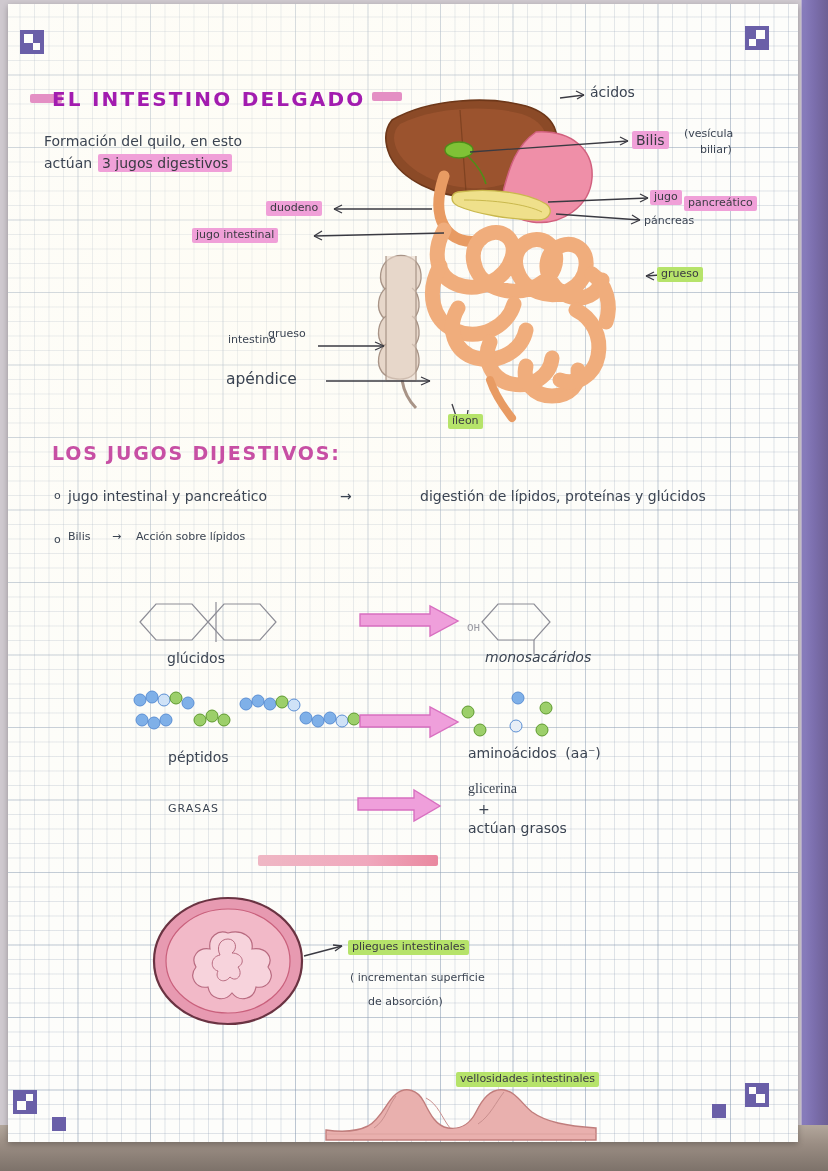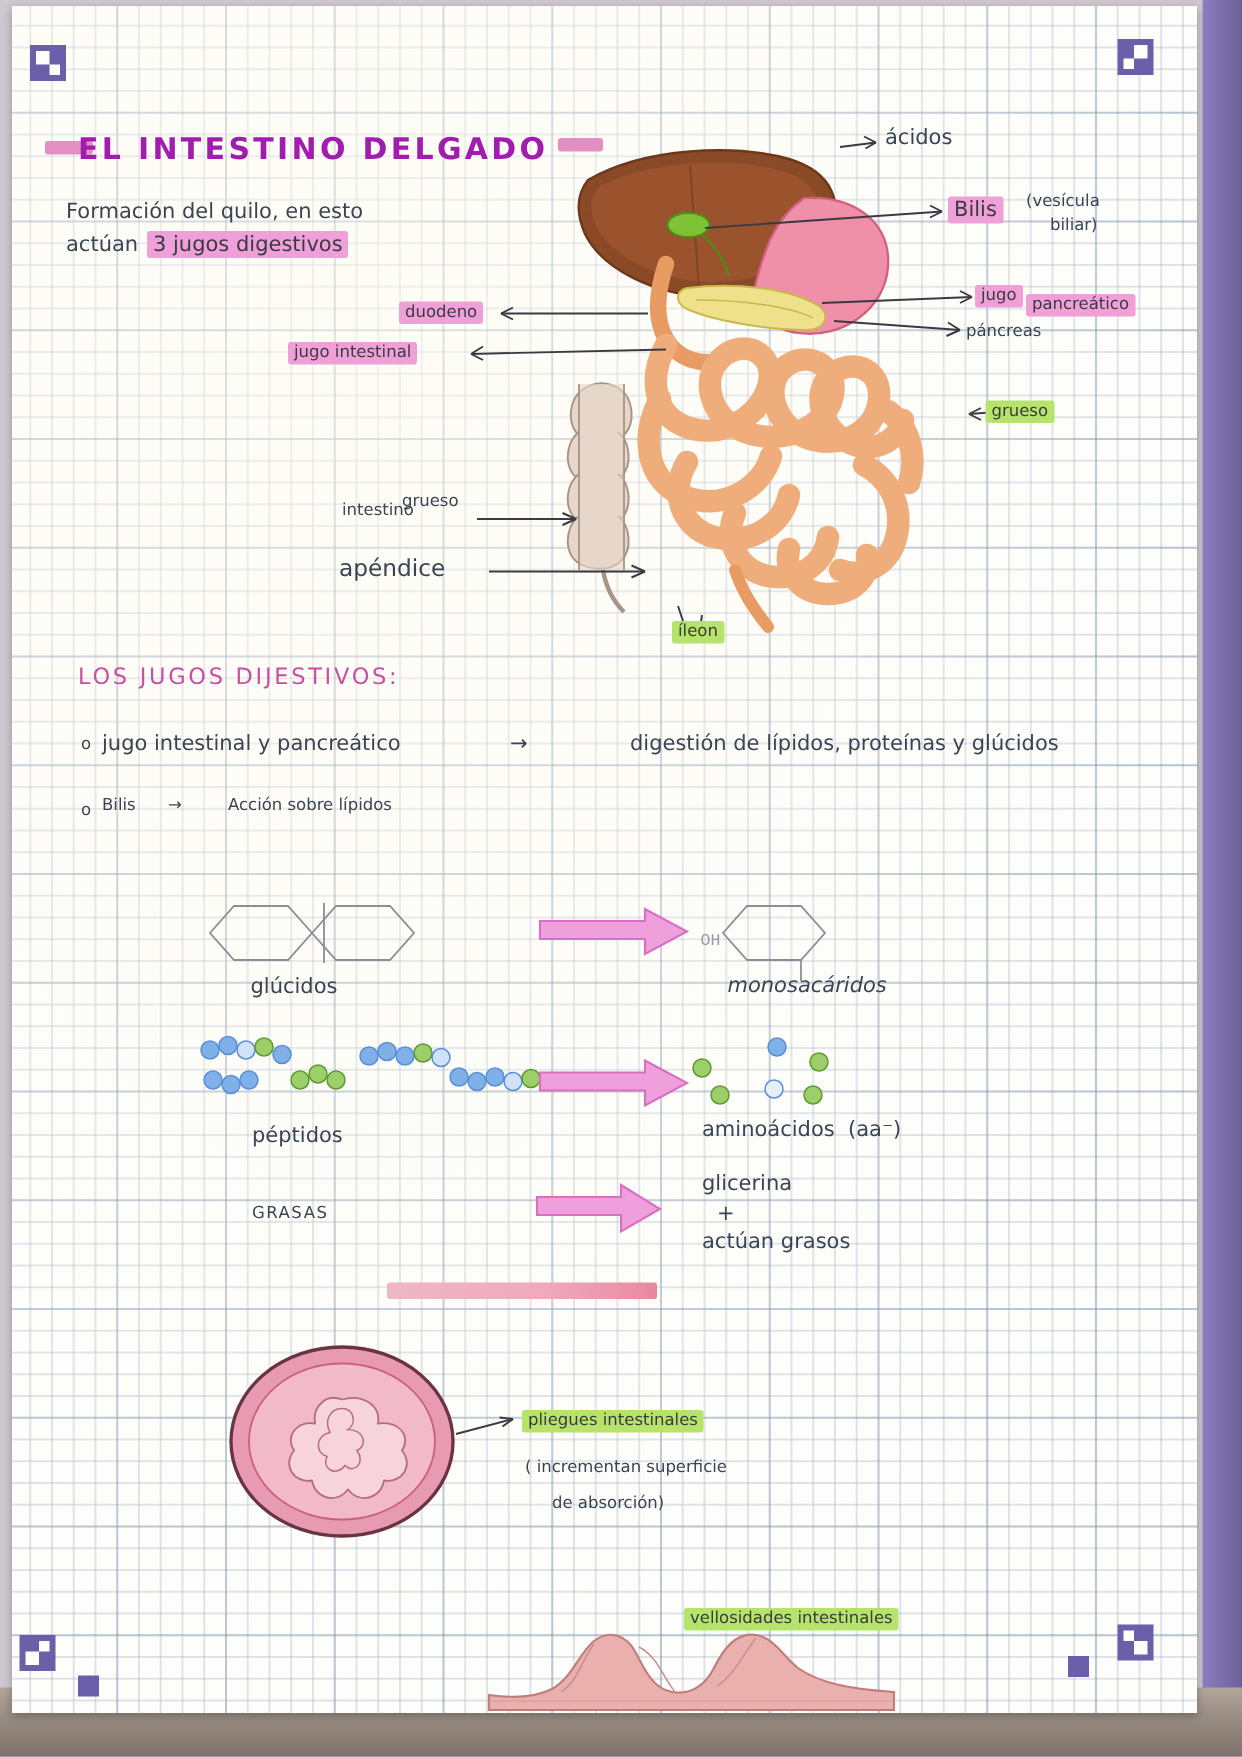--- a/index.html
+++ b/index.html
@@ -112,24 +112,24 @@
   }
   .ink-blue { color: #3b4452; }
 
   .title {
     font-size: 20px;
     letter-spacing: 2.2px;
     color: #a21caf;
     font-weight: 600;
   }
   .title2 {
-    font-size: 15px;
+    font-size: 19px;
     letter-spacing: 1.8px;
     color: #c74fa4;
-    font-weight: 400;
+    font-weight: 700;
   }
   .title-bar {
     position: absolute;
     height: 9px;
     background: #e48fc4;
     border-radius: 2px;
   }
   .hl-pink {
     background: #f0a0d8;
     padding: 1px 4px;
@@ -299,21 +299,21 @@
   <div class="hand title2" style="left:52px; top:443px;">LOS JUGOS DIJESTIVOS:</div>
 
   <div class="hand txt-sm ink-blue" style="left:54px; top:490px;">o</div>
   <div class="hand txt-md ink-blue" style="left:68px; top:488px;">jugo intestinal y pancreático</div>
   <div class="hand txt-md ink-blue" style="left:340px; top:488px;">→</div>
   <div class="hand txt-md ink-blue" style="left:420px; top:488px;">digestión de lípidos, proteínas y glúcidos</div>
 
   <div class="hand txt-sm ink-blue" style="left:54px; top:534px;">o</div>
   <div class="hand txt-sm ink-blue" style="left:68px; top:531px;">Bilis</div>
   <div class="hand txt-sm ink-blue" style="left:112px; top:531px;">→</div>
-  <div class="hand txt-sm ink-blue" style="left:152px; top:531px;">Acción sobre lípidos</div>
+  <div class="hand txt-sm ink-blue" style="left:136px; top:531px;">Acción sobre lípidos</div>
 
   <svg style="left:130px; top:596px; width:520px; height:70px;">
     <path class="shape-line" d="M10,26 L26,8 L62,8 L78,26 L62,44 L26,44 Z"></path>
     <path class="shape-line" d="M78,26 L94,8 L130,8 L146,26 L130,44 L94,44 Z"></path>
     <path class="shape-line" d="M86,6 L86,46"></path>
 
     <path class="shape-line" d="M352,26 L368,8 L404,8 L420,26 L404,44 L368,44 Z" stroke="#b9b9c0"></path>
     <path class="shape-line" d="M404,44 L404,58" stroke="#b9b9c0"></path>
   </svg>
   <div class="hand txt-xs" style="left:467px; top:622px; color:#9a9aa2;font-family:Liberation Mono, monospace;">OH</div>
@@ -366,21 +366,21 @@
 
   <div class="hand txt-md ink-blue" style="left:168px; top:749px;">péptidos</div>
   <div class="hand txt-md ink-blue" style="left:468px; top:745px;">aminoácidos  (aa⁻)</div>
 
   <div class="hand txt-sm ink-blue" style="left:168px; top:803px; letter-spacing:1px;">GRASAS</div>
 
   <svg class="bigarrow" style="left:356px; top:789px; width:92px; height:36px;">
     <path d="M2,9 L58,9 L58,1 L84,17 L58,32 L58,21 L2,21 Z" fill="#ef9fdb" stroke="#d86fc0" stroke-width="1.4"></path>
   </svg>
 
-  <div class="hand txt-md ink-blue" style="left:468px; top:781px;">glicerina</div>
+  <div class="hand txt-md ink-blue" style="left:468px; top:781px;font-family:Liberation Serif, serif;">glicerina</div>
   <div class="hand txt-md ink-blue" style="left:478px; top:801px;">+</div>
   <div class="hand txt-md ink-blue" style="left:468px; top:820px;">actúan grasos</div>
 
   <div class="pink-strip" style="left:258px; top:855px; width:180px;"></div>
 
   <svg style="left:150px; top:895px; width:170px; height:135px;">
     <ellipse cx="78" cy="66" rx="74" ry="63" fill="#e79ab1" stroke="#6a3342" stroke-width="2.2"></ellipse>
     <ellipse cx="78" cy="66" rx="62" ry="52" fill="#f2b9c8" stroke="#c9607c" stroke-width="1.2"></ellipse>
     <g fill="#f7d3dc" stroke="#b86b80" stroke-width="1.2">
       <path d="M78,38 C92,34 104,42 102,54 C116,52 124,62 118,72 C126,82 118,94 106,92

